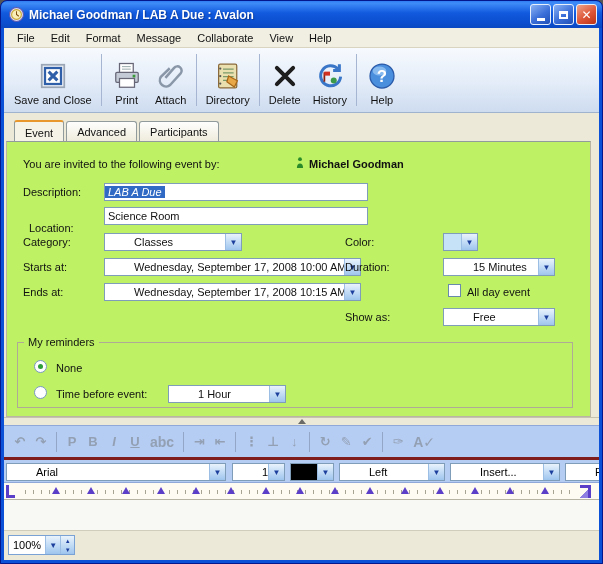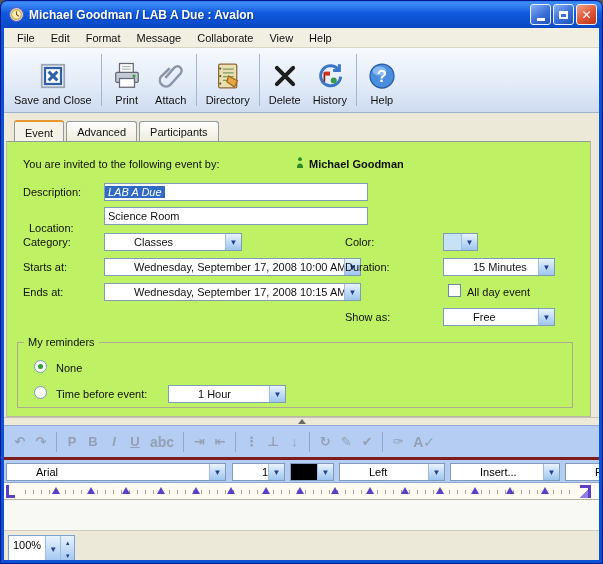--- a/index.html
+++ b/index.html
@@ -85,21 +85,21 @@
   .tristops{position:absolute;left:48px;right:50px;top:4px;display:flex;justify-content:space-between;}
   .tri{width:0;height:0;border-left:4px solid transparent;border-right:4px solid transparent;
     border-bottom:7px solid #5B3FC8;}
   .lmargin{position:absolute;left:2px;top:2px;width:9px;height:13px;border-left:3px solid #5B3FC8;
     border-bottom:3px solid #5B3FC8;}
   .rmargin{position:absolute;right:8px;top:2px;width:11px;height:13px;border-right:3px solid #5B3FC8;
     border-top:3px solid #5B3FC8;background:linear-gradient(135deg,transparent 55%,#8F7FE0 55%);}
   
   .textarea{top:472px;height:31px;background:#F8F8F4;border-bottom:1px solid #D0CDBC;cursor:text;}
   .statusbar{top:503px;height:31px;background:#ECE9D8;display:flex;align-items:flex-start;padding:4px;}
-  .zoombox{display:flex;height:28px;border:1px solid #7AA2D4;background:#fff;font-size:11px;}
+  .zoombox{display:flex;height:20px;border:1px solid #7AA2D4;background:#fff;font-size:11px;}
   .zoombox .zval{padding:3px 4px;}
   .spinner{display:flex;flex-direction:column;width:14px;border-left:1px solid #9CBEE4;
     background:linear-gradient(180deg,#E9F3FC,#9EC5EE);color:#1C3E9C;font-size:6px;cursor:pointer;}
   .spinner span{flex:1;display:flex;align-items:center;justify-content:center;}
 </style>
 </head>
 <body>
 
 <div id="win">
 

